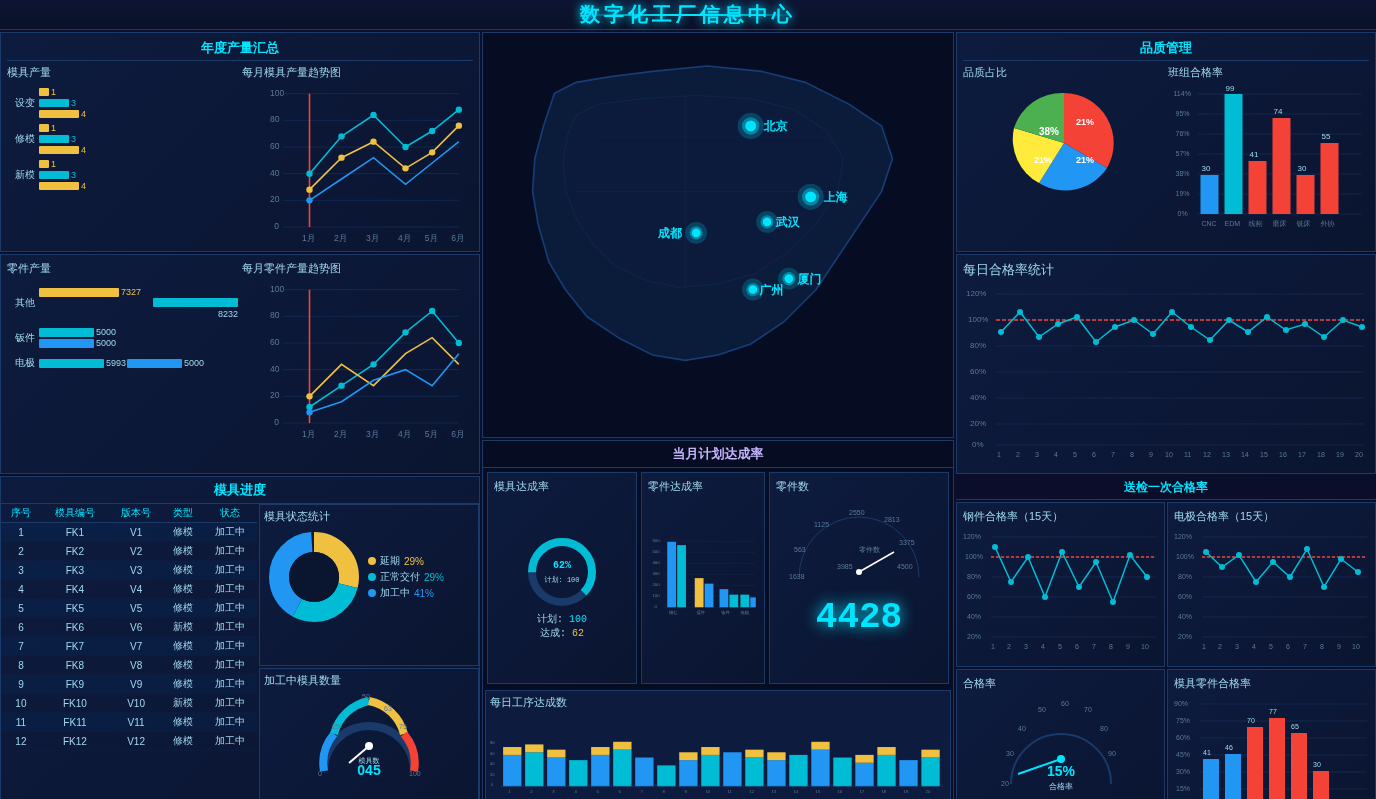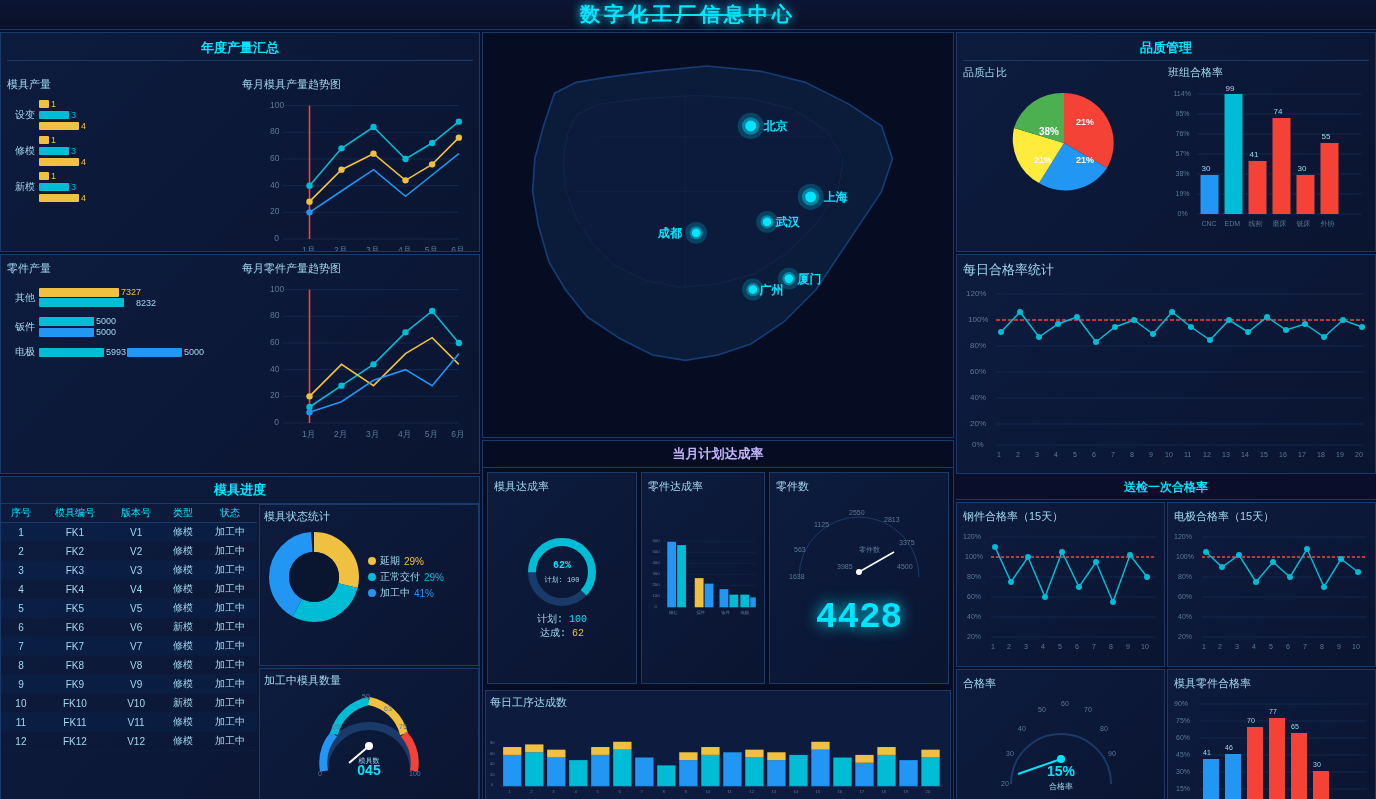--- a/index.html
+++ b/index.html
@@ -147,21 +147,21 @@
 
   <div class="header">
     <div class="header-deco left"></div>
     <h1 class="header-title">数字化工厂信息中心</h1>
     <div class="header-deco right"></div>
   </div>
 
   <div style="display:grid; grid-template-rows: 220px 220px 1fr; gap:2px;">
 
     <div class="panel-card">
-      <div style="text-align:center; color:#00e5ff; font-size:13px; font-weight:bold; margin-bottom:16px; border-bottom:1px solid #1a3a6a; padding-bottom:3px;">年度产量汇总</div>
+      <div style="text-align:center; color:#00e5ff; font-size:13px; font-weight:bold; margin-bottom:4px; border-bottom:1px solid #1a3a6a; padding-bottom:3px;">年度产量汇总</div>
       <div style="display:grid; grid-template-columns:1fr 1fr; gap:4px; height:calc(100% - 22px);">
 
         <div>
           <div class="section-title">模具产量</div>
 
           <div style="padding: 4px 0;">
 
             <div class="bar-row">
               <span class="bar-label">设变</span>
               <div style="flex:1; display:flex; flex-direction:column; gap:1px;">
@@ -275,21 +275,21 @@
           <div class="section-title">零件产量</div>
           <div style="padding: 8px 0;">
 
             <div class="bar-row" style="margin-bottom:8px;">
               <span class="bar-label">其他</span>
               <div style="flex:1; display:flex; flex-direction:column; gap:1px;">
                 <div style="display:flex; align-items:center; gap:2px;">
                   <div style="width:80px; height:9px; background:#f0c040; border-radius:1px;"></div>
                   <span style="font-size:9px; color:#f0c040;">7327</span>
                 </div>
-                <div style="display:flex; align-items:flex-start; gap:12px;">
+                <div style="display:flex; align-items:flex-end; gap:2px;flex-direction:column;">
                   <div style="width:85px; height:9px; background:#00bcd4; border-radius:1px;"></div>
                   <span style="font-size:9px; color:#a0d8ef;">8232</span>
                 </div>
               </div>
             </div>
 
             <div class="bar-row" style="margin-bottom:8px;">
               <span class="bar-label">钣件</span>
               <div style="flex:1; display:flex; flex-direction:column; gap:1px;">
                 <div style="display:flex; align-items:center; gap:2px;">

